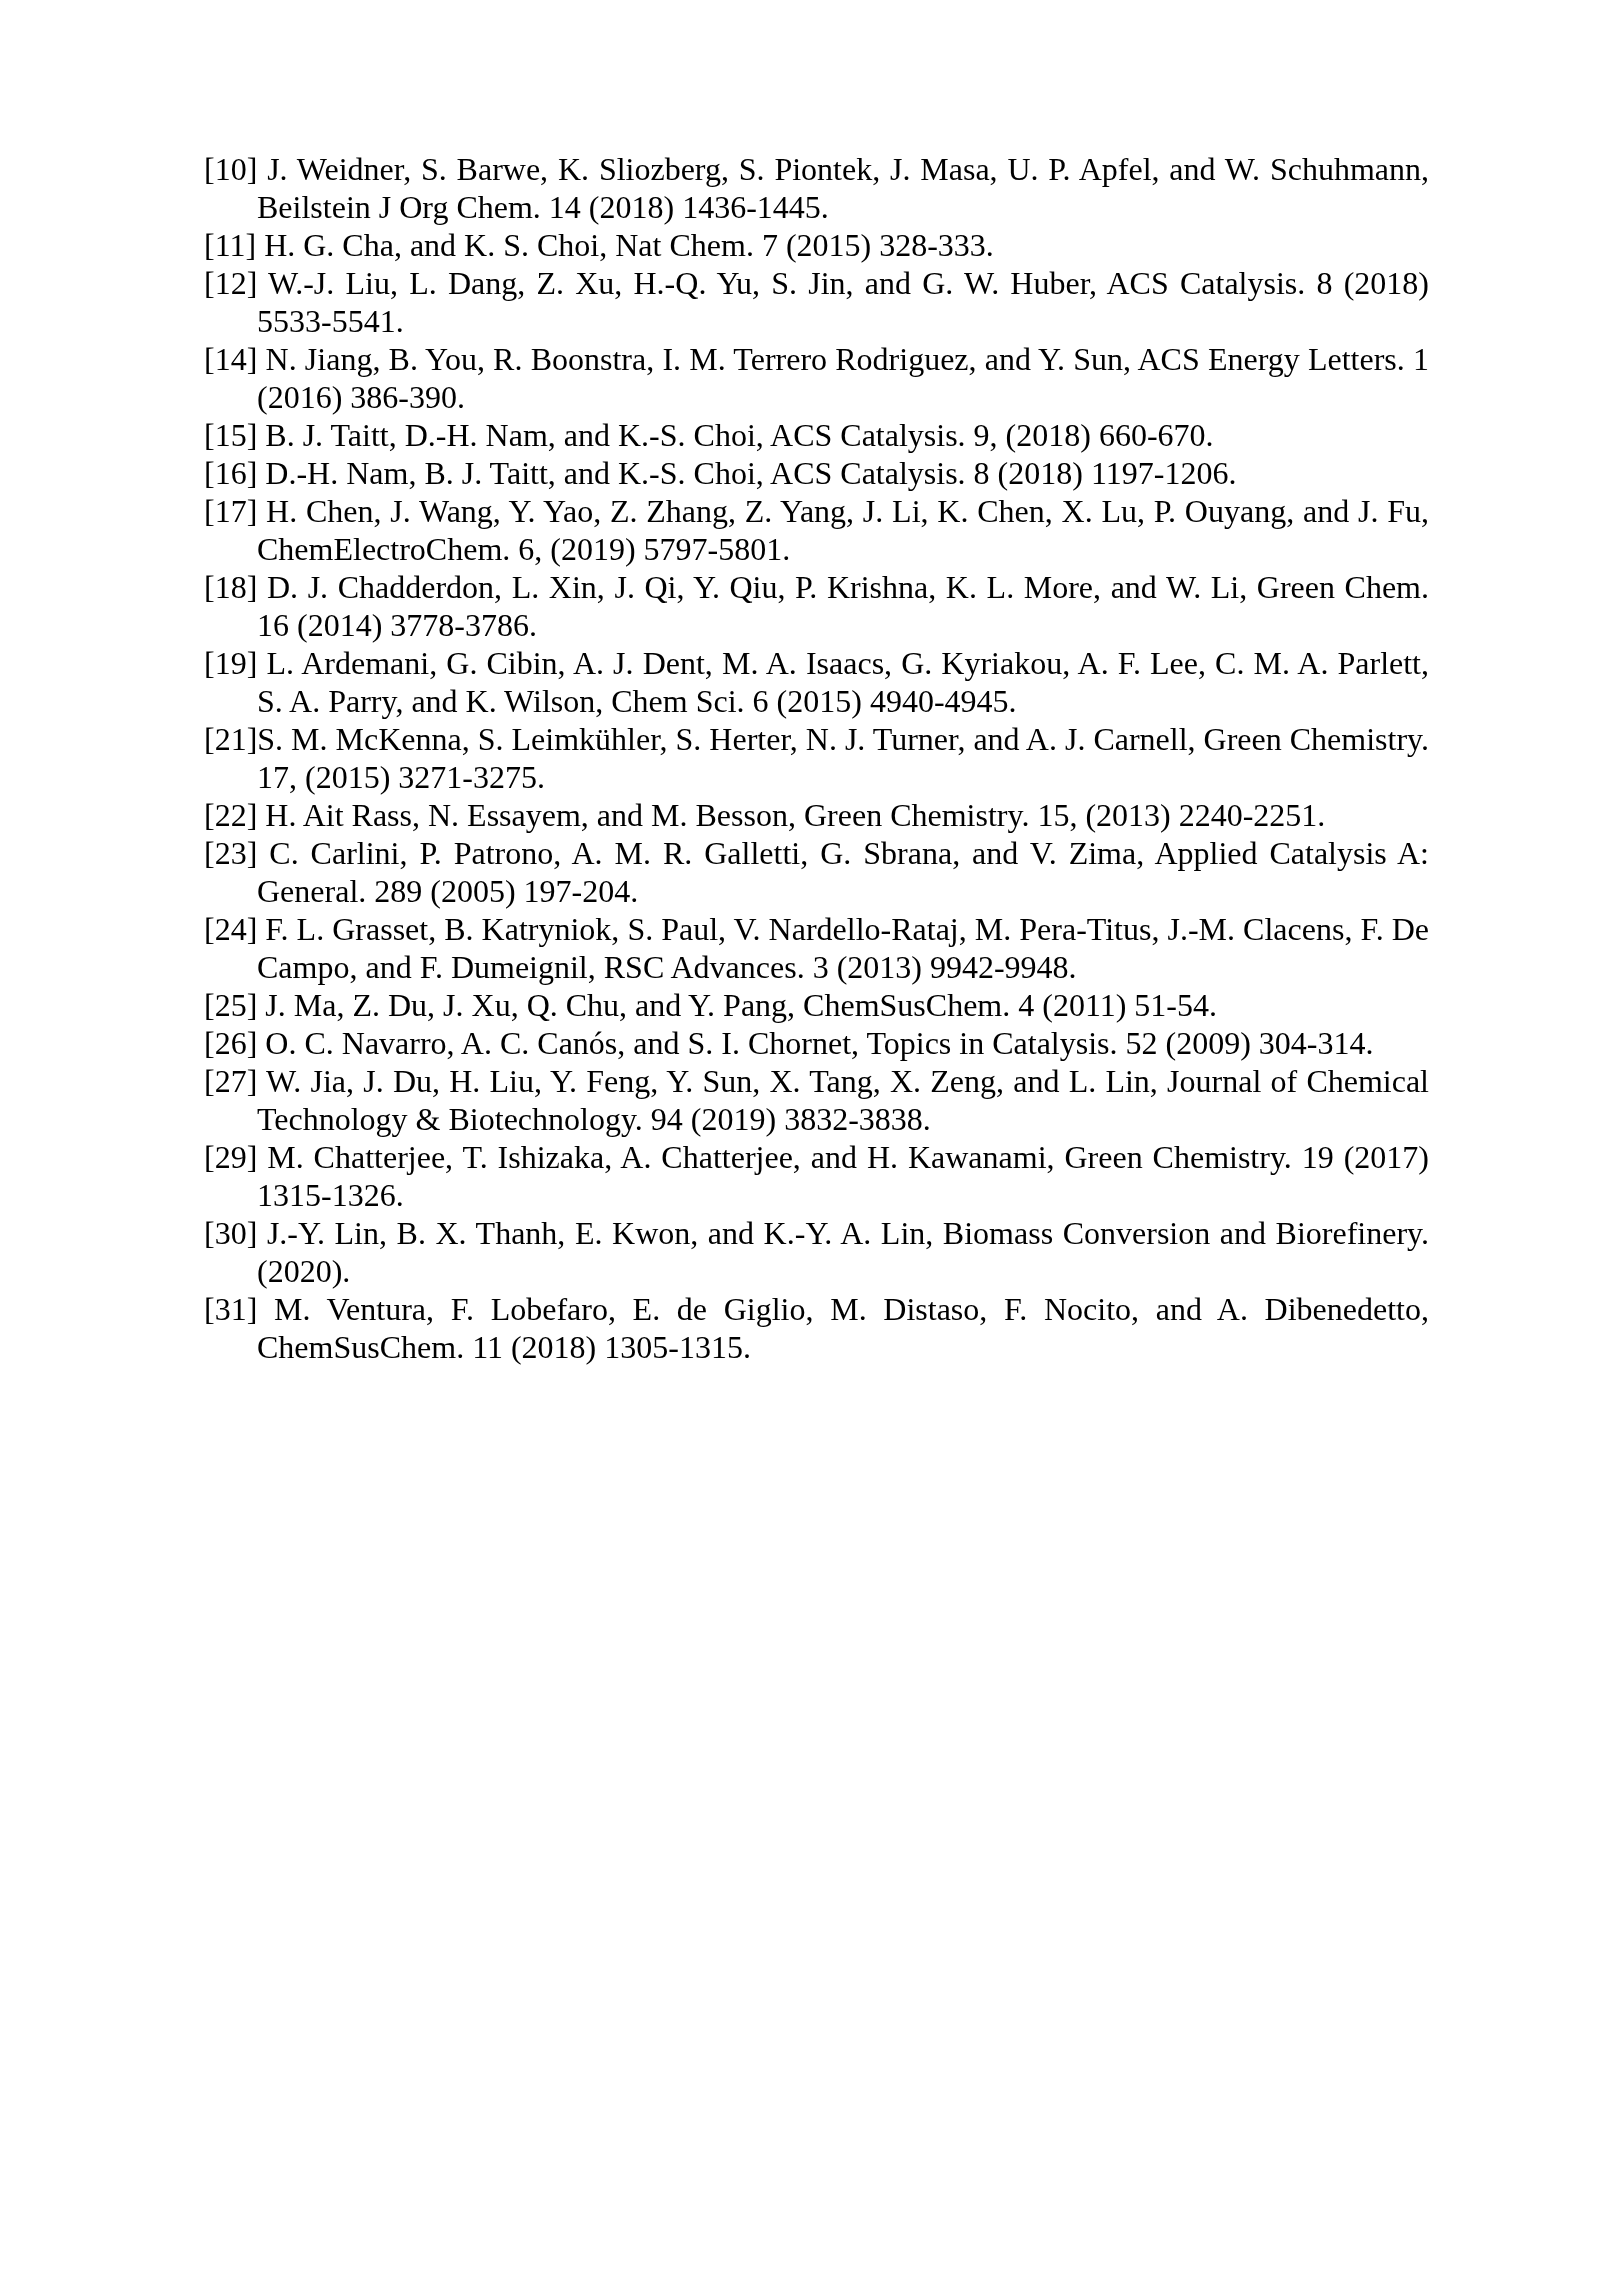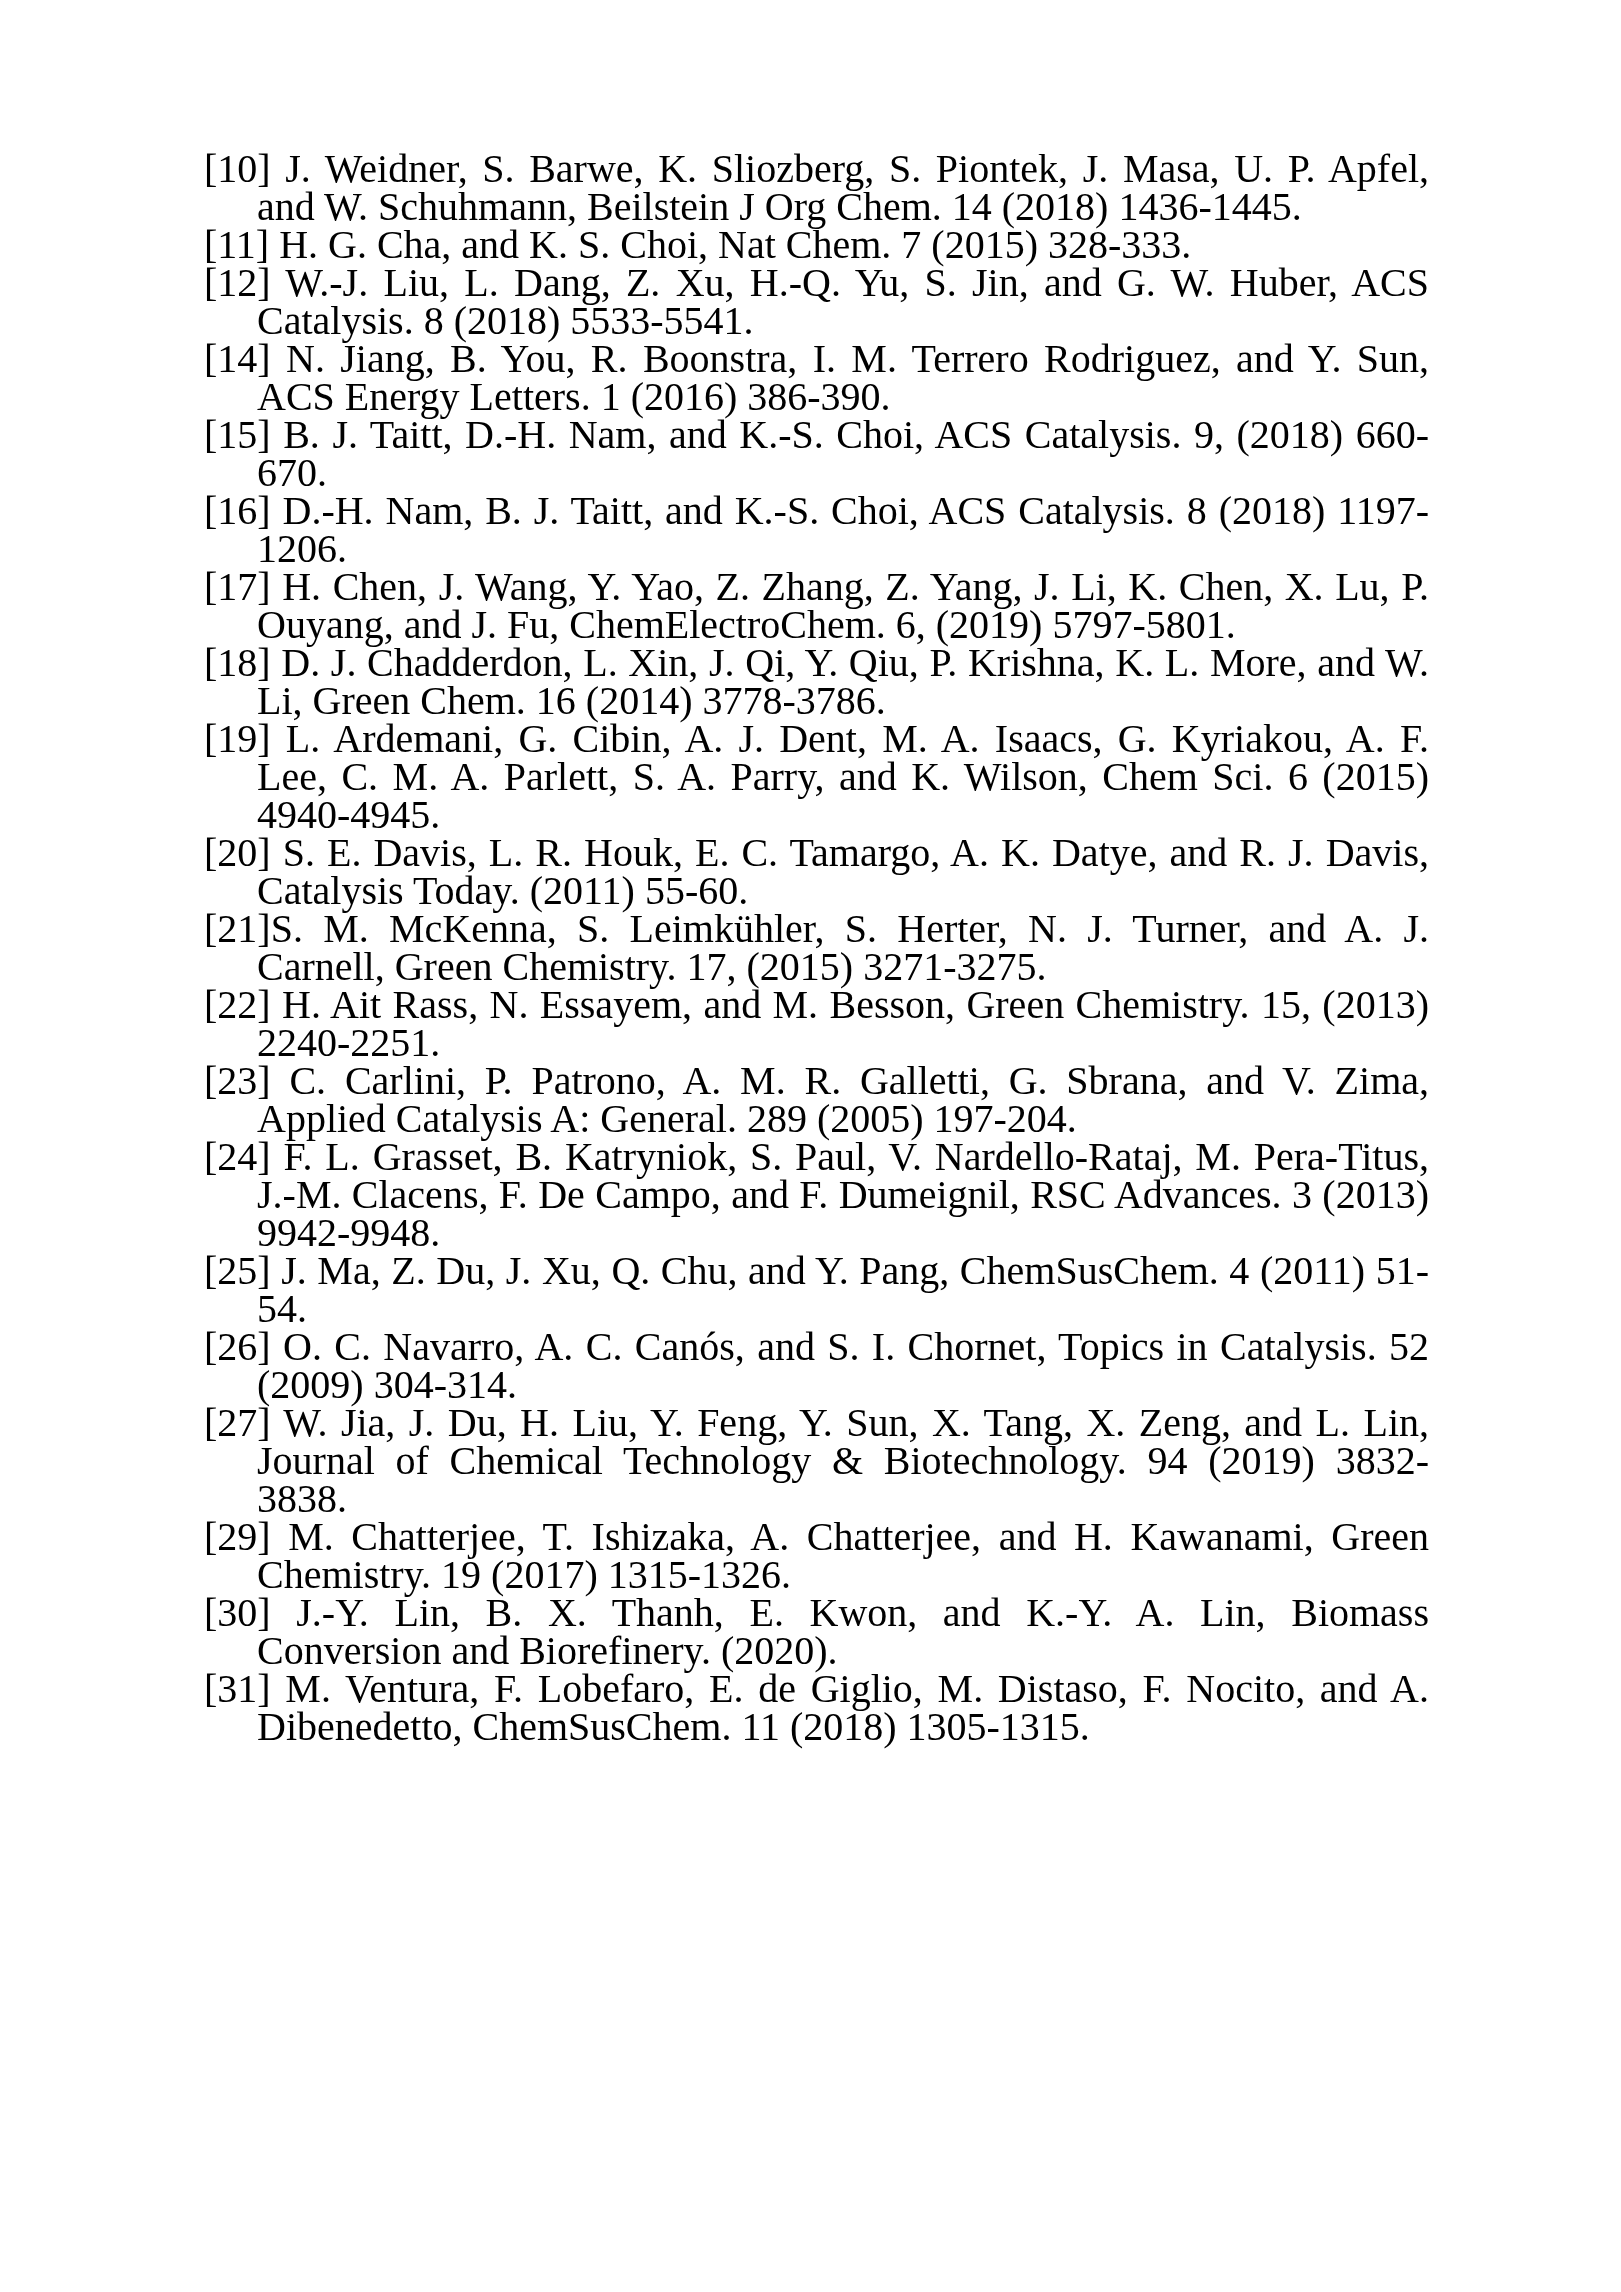--- a/index.html
+++ b/index.html
@@ -17,21 +17,21 @@
     height: 2293px;
     background: #ffffff;
     overflow: hidden;
   }
   .ref-list {
     position: absolute;
     left: 204px;
     top: 150px;
     width: 1225px;
     font-family: "Liberation Serif", "DejaVu Serif", serif;
-    font-size: 40px;
+    font-size: 32px;
     line-height: 38px;
     color: #000000;
   }
   .ref {
     margin: 0;
     padding-left: 53px;
     text-indent: -53px;
     text-align: justify;
     text-justify: inter-word;
   }
@@ -43,21 +43,20 @@
   <div class="ref-list" id="reference-list">
       <p class="ref"><span>[10] J. Weidner, S. Barwe, K. Sliozberg, S. Piontek, J. Masa, U. P. Apfel, and W. Schuhmann, Beilstein J Org Chem. 14 (2018) 1436-1445.</span></p>
       <p class="ref"><span>[11] H. G. Cha, and K. S. Choi, Nat Chem. 7 (2015) 328-333.</span></p>
       <p class="ref"><span>[12] W.-J. Liu, L. Dang, Z. Xu, H.-Q. Yu, S. Jin, and G. W. Huber, ACS Catalysis. 8 (2018) 5533-5541.</span></p>
       <p class="ref"><span>[14] N. Jiang, B. You, R. Boonstra, I. M. Terrero Rodriguez, and Y. Sun, ACS Energy Letters. 1 (2016) 386-390.</span></p>
       <p class="ref"><span>[15] B. J. Taitt, D.-H. Nam, and K.-S. Choi, ACS Catalysis. 9, (2018) 660-670.</span></p>
       <p class="ref"><span>[16] D.-H. Nam, B. J. Taitt, and K.-S. Choi, ACS Catalysis. 8 (2018) 1197-1206.</span></p>
       <p class="ref"><span>[17] H. Chen, J. Wang, Y. Yao, Z. Zhang, Z. Yang, J. Li, K. Chen, X. Lu, P. Ouyang, and J. Fu, ChemElectroChem. 6, (2019) 5797-5801.</span></p>
       <p class="ref"><span>[18] D. J. Chadderdon, L. Xin, J. Qi, Y. Qiu, P. Krishna, K. L. More, and W. Li, Green Chem. 16 (2014) 3778-3786.</span></p>
       <p class="ref"><span>[19] L. Ardemani, G. Cibin, A. J. Dent, M. A. Isaacs, G. Kyriakou, A. F. Lee, C. M. A. Parlett, S. A. Parry, and K. Wilson, Chem Sci. 6 (2015) 4940-4945.</span></p>
-      <p class="ref"><span>[20] S. E. Davis, L. R. Houk, E. C. Tamargo, A. K. Datye, and R. J. Davis, Catalysis Today. (2011) 55-60.</span></p>
       <p class="ref"><span>[21]S. M. McKenna, S. Leimkühler, S. Herter, N. J. Turner, and A. J. Carnell, Green Chemistry. 17, (2015) 3271-3275.</span></p>
       <p class="ref"><span>[22] H. Ait Rass, N. Essayem, and M. Besson, Green Chemistry. 15, (2013) 2240-2251.</span></p>
       <p class="ref"><span>[23] C. Carlini, P. Patrono, A. M. R. Galletti, G. Sbrana, and V. Zima, Applied Catalysis A: General. 289 (2005) 197-204.</span></p>
       <p class="ref"><span>[24] F. L. Grasset, B. Katryniok, S. Paul, V. Nardello-Rataj, M. Pera-Titus, J.-M. Clacens, F. De Campo, and F. Dumeignil, RSC Advances. 3 (2013) 9942-9948.</span></p>
       <p class="ref"><span>[25] J. Ma, Z. Du, J. Xu, Q. Chu, and Y. Pang, ChemSusChem. 4 (2011) 51-54.</span></p>
       <p class="ref"><span>[26] O. C. Navarro, A. C. Canós, and S. I. Chornet, Topics in Catalysis. 52 (2009) 304-314.</span></p>
       <p class="ref"><span>[27] W. Jia, J. Du, H. Liu, Y. Feng, Y. Sun, X. Tang, X. Zeng, and L. Lin, Journal of Chemical Technology &amp; Biotechnology. 94 (2019) 3832-3838.</span></p>
       <p class="ref"><span>[29] M. Chatterjee, T. Ishizaka, A. Chatterjee, and H. Kawanami, Green Chemistry. 19 (2017) 1315-1326.</span></p>
       <p class="ref"><span>[30] J.-Y. Lin, B. X. Thanh, E. Kwon, and K.-Y. A. Lin, Biomass Conversion and Biorefinery. (2020).</span></p>
       <p class="ref"><span>[31] M. Ventura, F. Lobefaro, E. de Giglio, M. Distaso, F. Nocito, and A. Dibenedetto, ChemSusChem. 11 (2018) 1305-1315.</span></p>

